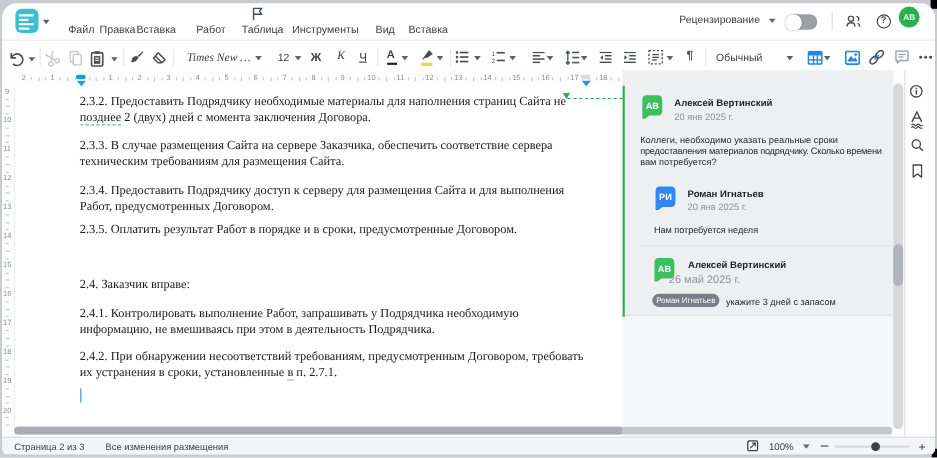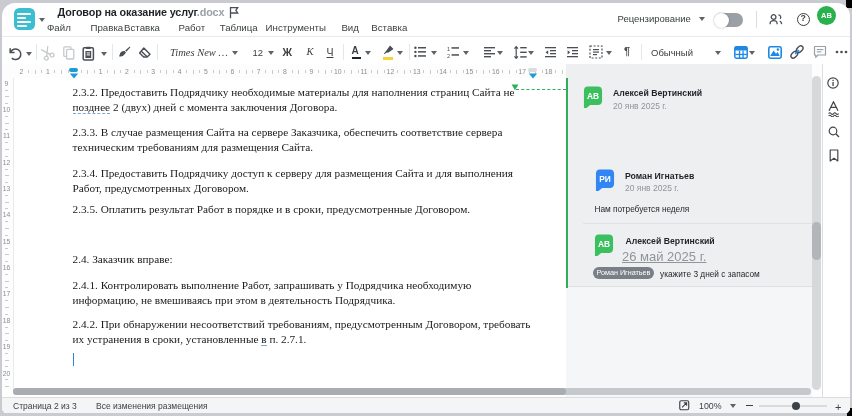--- a/index.html
+++ b/index.html
@@ -30,25 +30,24 @@
   <div id="statusbar" class="abs" style="left:2px;top:397px;width:848px;height:16px;background:#f4f5f6;border-top:1px solid #dadcde;"></div>
   <div class="abs" style="left:2px;top:36px;width:848px;height:1px;background:#e8eaec;"></div>
 
   <div class="abs" style="left:13.7px;top:8px;width:21px;height:21.5px;border-radius:5.5px;background:#3bbdd2;">
     <div class="abs" style="left:3.5px;top:4.5px;width:14px;height:2px;background:#fff;border-radius:1px;"></div>
     <div class="abs" style="left:3.5px;top:8.5px;width:8.5px;height:2px;background:#fff;border-radius:1px;"></div>
     <div class="abs" style="left:3.5px;top:12.5px;width:14px;height:2px;background:#fff;border-radius:1px;"></div>
     <div class="abs" style="left:3.5px;top:16.5px;width:10px;height:2px;background:#fff;border-radius:1px;"></div>
   </div>
   <div class="caret" style="left:39px;top:17.5px;"></div>
-  <div class="abs" id="doctitle" style="left:57.6px;top:5.6px;font-size:10.8px;letter-spacing:-0.15px;font-weight:bold;color:#1f2328;">Договор на оказание услуг<span style="color:#9aa0a6;font-weight:bold;">.docx</span></div>
   <svg class="abs" style="left:227.5px;top:5.8px;" width="12" height="13" viewBox="0 0 12 13">
     <path d="M2.5 12.3 V1.6 H9.7 L7.9 4.3 L9.7 7 H2.5" fill="none" stroke="#4a4f55" stroke-width="1.3"></path>
   </svg>
-  <div class="mi" style="left:47px;">Файл</div>
+  <div class="mi" style="left:62px;">Файл</div>
   <div class="mi" style="left:90.5px;">Правка</div>
   <div class="mi" style="left:124px;">Вставка</div>
   <div class="mi" style="left:178.5px;">Работ</div>
   <div class="mi" style="left:219.7px;">Таблица</div>
   <div class="mi" style="left:265.6px;">Инструменты</div>
   <div class="mi" style="left:341.4px;">Вид</div>
   <div class="mi" style="left:371.3px;">Вставка</div>
 
   <div class="abs" style="left:617.5px;top:13px;font-size:9.5px;color:#3c4043;">Рецензирование</div>
   <div class="caret" style="left:699px;top:17.4px;"></div>
@@ -354,34 +353,35 @@
     <div class="abs dl" style="top:317px;">2.4.2. При обнаружении несоответствий требованиям, предусмотренным Договором, требовать<br>их устранения в сроки, установленные <span style="border-bottom:1px dashed #7aa7d9;">в</span> п. 2.7.1.</div>
   </div>
   <div class="abs" style="left:72.8px;top:352.5px;width:1.6px;height:13px;background:#2f7fe8;"></div>
 
   <svg class="abs" style="left:583.3px;top:86.3px;" width="20" height="22" viewBox="0 0 21 23">
     <path d="M5 0.5 H15.5 Q20 0.5 20 5 V15.5 Q20 20 15.5 20 H7.5 L2.6 23.9 Q1 25 1 23 V5 Q1 0.5 5 0.5 Z" fill="#3cbf5f"></path>
     <text x="10.5" y="13.5" text-anchor="middle" font-size="8.8" font-weight="bold" fill="#fff" font-family="Liberation Sans">АВ</text>
   </svg>
   <div class="abs" style="left:613px;top:88px;font-size:8.7px;font-weight:bold;color:#1f2226;">Алексей Вертинский</div>
   <div class="abs" style="left:613px;top:101.2px;font-size:8.5px;color:#8f959b;">20 янв 2025 г.</div>
+  <div class="abs" style="left:582px;top:121.5px;font-size:8.4px;color:#26282b;line-height:10.25px;">Коллеги, необходимо указать реальные сроки<br><span style="letter-spacing:-0.22px;">предоставления материалов подрядчику. Сколько времени</span><br>вам потребуется?</div>
   <svg class="abs" style="left:594.6px;top:169.3px;" width="20" height="22" viewBox="0 0 21 23">
     <path d="M5 0.5 H15.5 Q20 0.5 20 5 V15.5 Q20 20 15.5 20 H7.5 L2.6 23.9 Q1 25 1 23 V5 Q1 0.5 5 0.5 Z" fill="#3086f2"></path>
     <text x="10.5" y="13.5" text-anchor="middle" font-size="8.8" font-weight="bold" fill="#fff" font-family="Liberation Sans">РИ</text>
   </svg>
   <div class="abs" style="left:625px;top:170.6px;font-size:8.7px;font-weight:bold;color:#1f2226;">Роман Игнатьев</div>
   <div class="abs" style="left:625px;top:182.9px;font-size:8.5px;color:#8f959b;">20 янв 2025 г.</div>
   <div class="abs" style="left:594.6px;top:203.6px;font-size:8.3px;letter-spacing:-0.05px;color:#26282b;">Нам потребуется неделя</div>
   <div class="abs" style="left:583px;top:223px;width:230px;height:1px;background:#dfe1e3;"></div>
   <svg class="abs" style="left:593.8px;top:233.7px;" width="20" height="22" viewBox="0 0 21 23">
     <path d="M5 0.5 H15.5 Q20 0.5 20 5 V15.5 Q20 20 15.5 20 H7.5 L2.6 23.9 Q1 25 1 23 V5 Q1 0.5 5 0.5 Z" fill="#3cbf5f"></path>
     <text x="10.5" y="13.5" text-anchor="middle" font-size="8.8" font-weight="bold" fill="#fff" font-family="Liberation Sans">АВ</text>
   </svg>
   <div class="abs" style="left:625.5px;top:236.4px;font-size:8.7px;font-weight:bold;color:#1f2226;">Алексей Вертинский</div>
-  <div class="abs" style="left:622px;top:249.3px;font-size:13px;color:#8f959b;text-decoration:underline;">26 май 2025 г.</div>
+  <div class="abs" style="left:608px;top:249.3px;font-size:10px;color:#8f959b;">26 май 2025 г.</div>
   <div class="abs" style="left:592.5px;top:267.1px;height:11.8px;border-radius:6px;background:#787f86;color:#fff;font-size:7.2px;line-height:11.8px;padding:0 4px;">Роман Игнатьев</div>
   <div class="abs" style="left:660px;top:268.6px;font-size:8.3px;color:#26282b;">укажите 3 дней с запасом</div>
   <div class="abs" style="left:811.5px;top:222px;width:9px;height:38px;border-radius:4.5px;background:#b2b5b9;"></div>
 
   <svg class="abs" style="left:827px;top:77px;" width="12" height="12" viewBox="0 0 12 12">
     <circle cx="6" cy="6" r="5.2" fill="none" stroke="#41464b" stroke-width="1.2"></circle>
     <rect x="5.4" y="5" width="1.3" height="4" fill="#41464b"></rect>
       <rect x="5.4" y="2.8" width="1.3" height="1.3" fill="#41464b"></rect>
   </svg>
   <svg class="abs" style="left:826.5px;top:101px;" width="13" height="16" viewBox="0 0 13 16">

